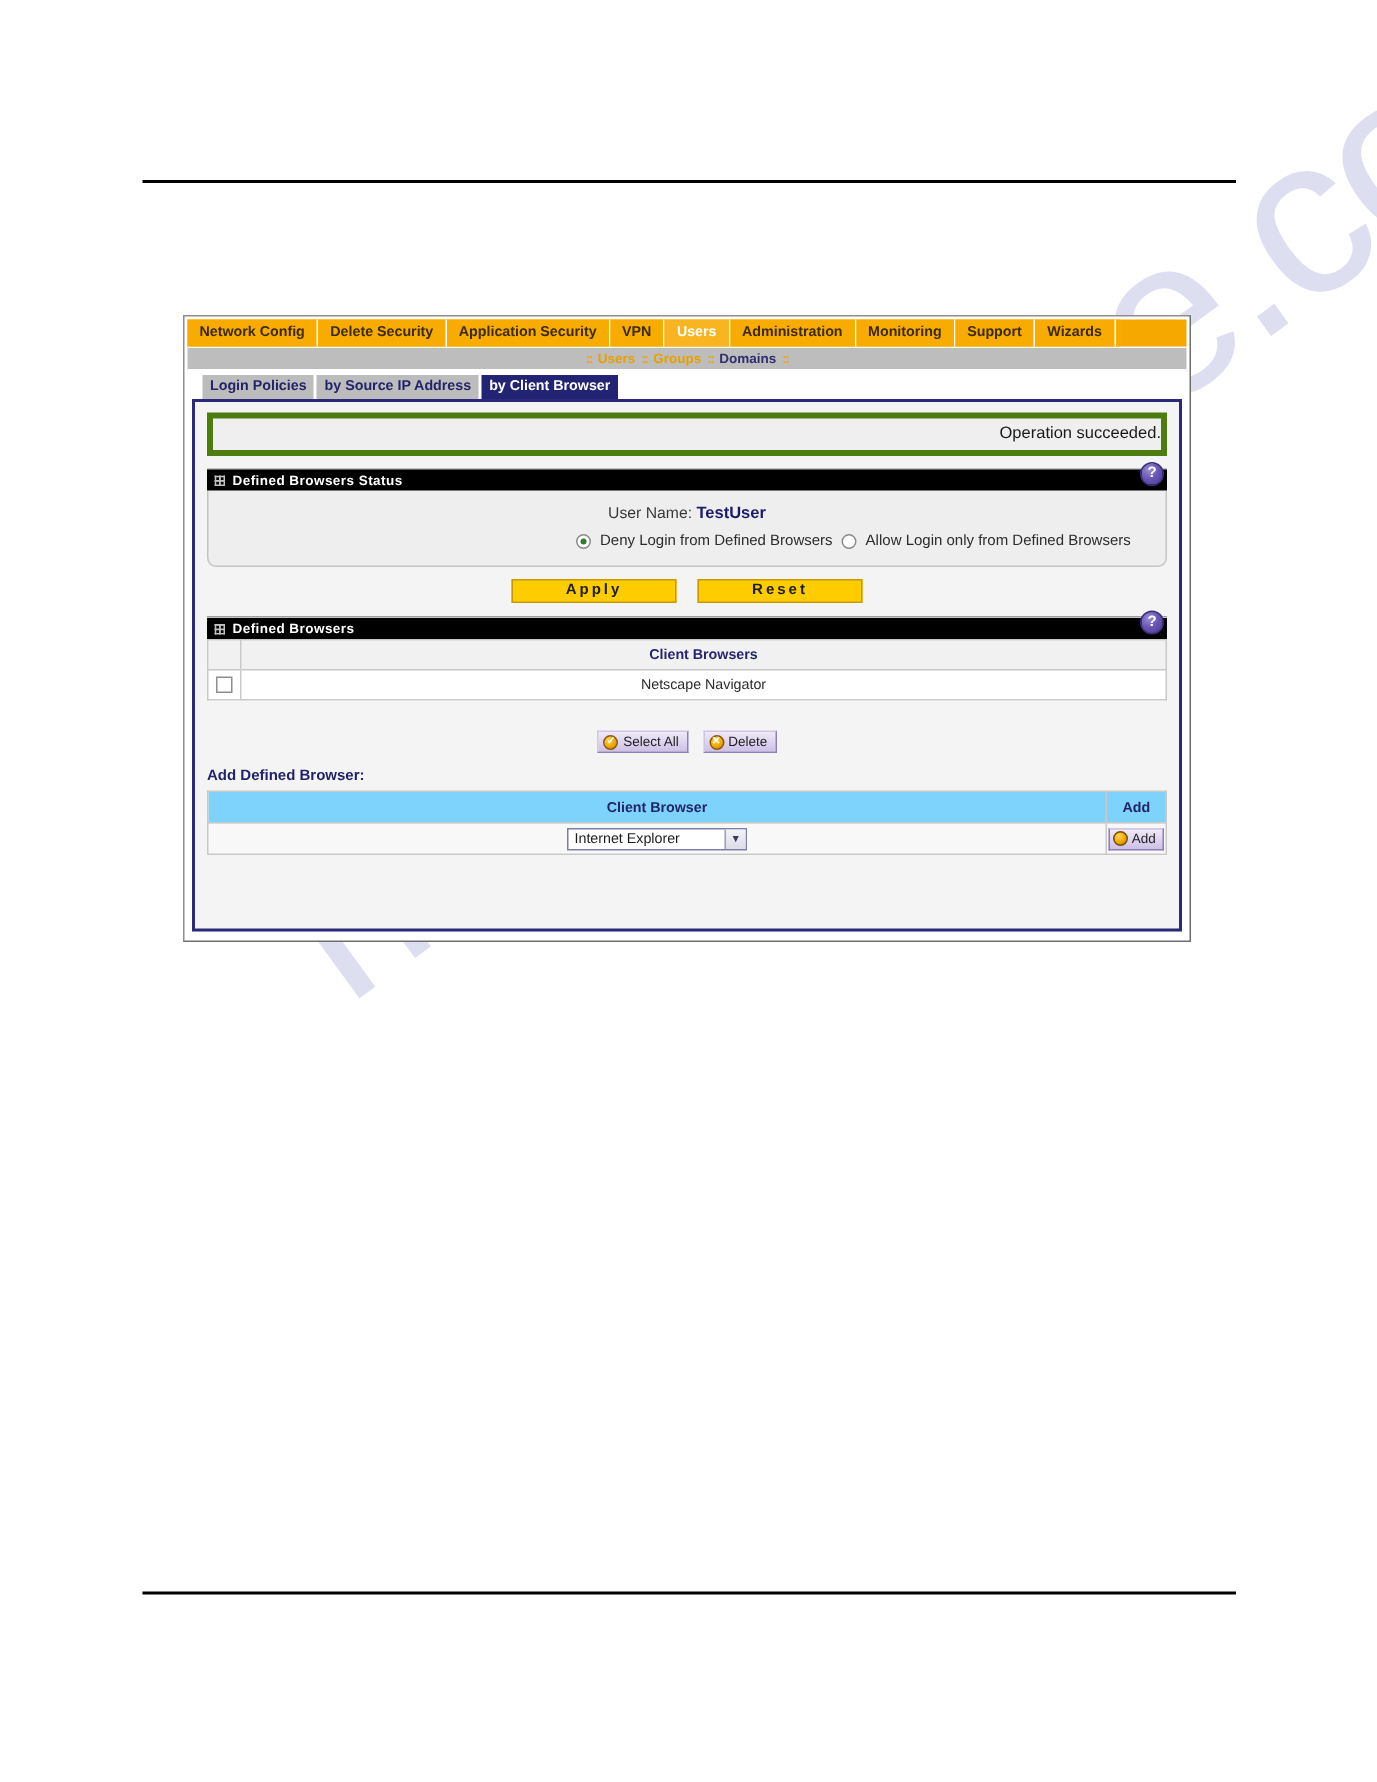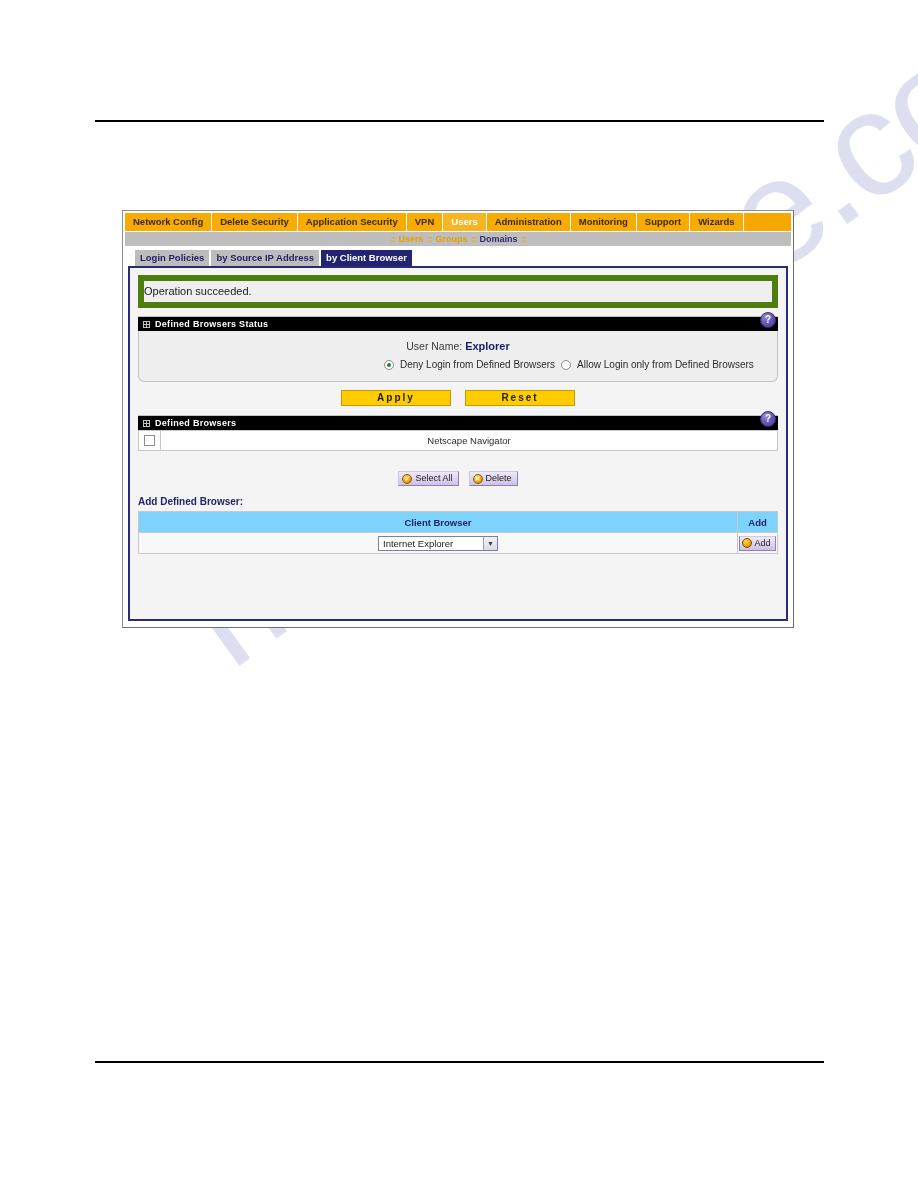--- a/index.html
+++ b/index.html
@@ -141,22 +141,22 @@
     margin: 0 3px 4px 3px;
     border: 2px solid #2a2a78;
     background: #f4f4f4;
     padding: 7px 8px 8px 8px;
     height: 355px;
   }
 
   
   .msgbar {
     background: #efefef;
-    border: 6px solid #4d7c0f;
-    text-align: left;
+    border: 4px solid #4d7c0f;
+    text-align: right;
     font-size: 11px;
     color: #1a1a1a;
     padding: 4px 0 5px 0;
     margin-bottom: 8px;
   }
 
   
   .sec-head {
     background: #000000;
     height: 15px;
@@ -391,21 +391,21 @@
 
       <div class="sec-head">
         <span class="grip"></span>
         <span class="sec-title">Defined Browsers Status</span>
         <span class="help-icon">?</span>
       </div>
 
       <div class="panel">
         <div class="username-line">
           <span>User Name:</span>
-          <b>Explorer</b>
+          <b>TestUser</b>
         </div>
         <div class="radio-list">
           <label class="radio-row">
             <span class="radio on"></span>
             <span>Deny Login from Defined Browsers</span>
           </label>
           <label class="radio-row">
             <span class="radio"></span>
             <span>Allow Login only from Defined Browsers</span>
           </label>
@@ -418,20 +418,24 @@
       </div>
 
       <div class="sec-head">
         <span class="grip"></span>
         <span class="sec-title">Defined Browsers</span>
         <span class="help-icon">?</span>
       </div>
 
       <table class="tbl">
         <tbody>
+            <tr>
+          <th class="col-check"></th>
+          <th>Client Browsers</th>
+        </tr>
         <tr>
           <td class="col-check">
             <span class="cb"></span>
           </td>
           <td>Netscape Navigator</td>
         </tr>
       </tbody>
         </table>
 
       <div class="small-btn-row">

